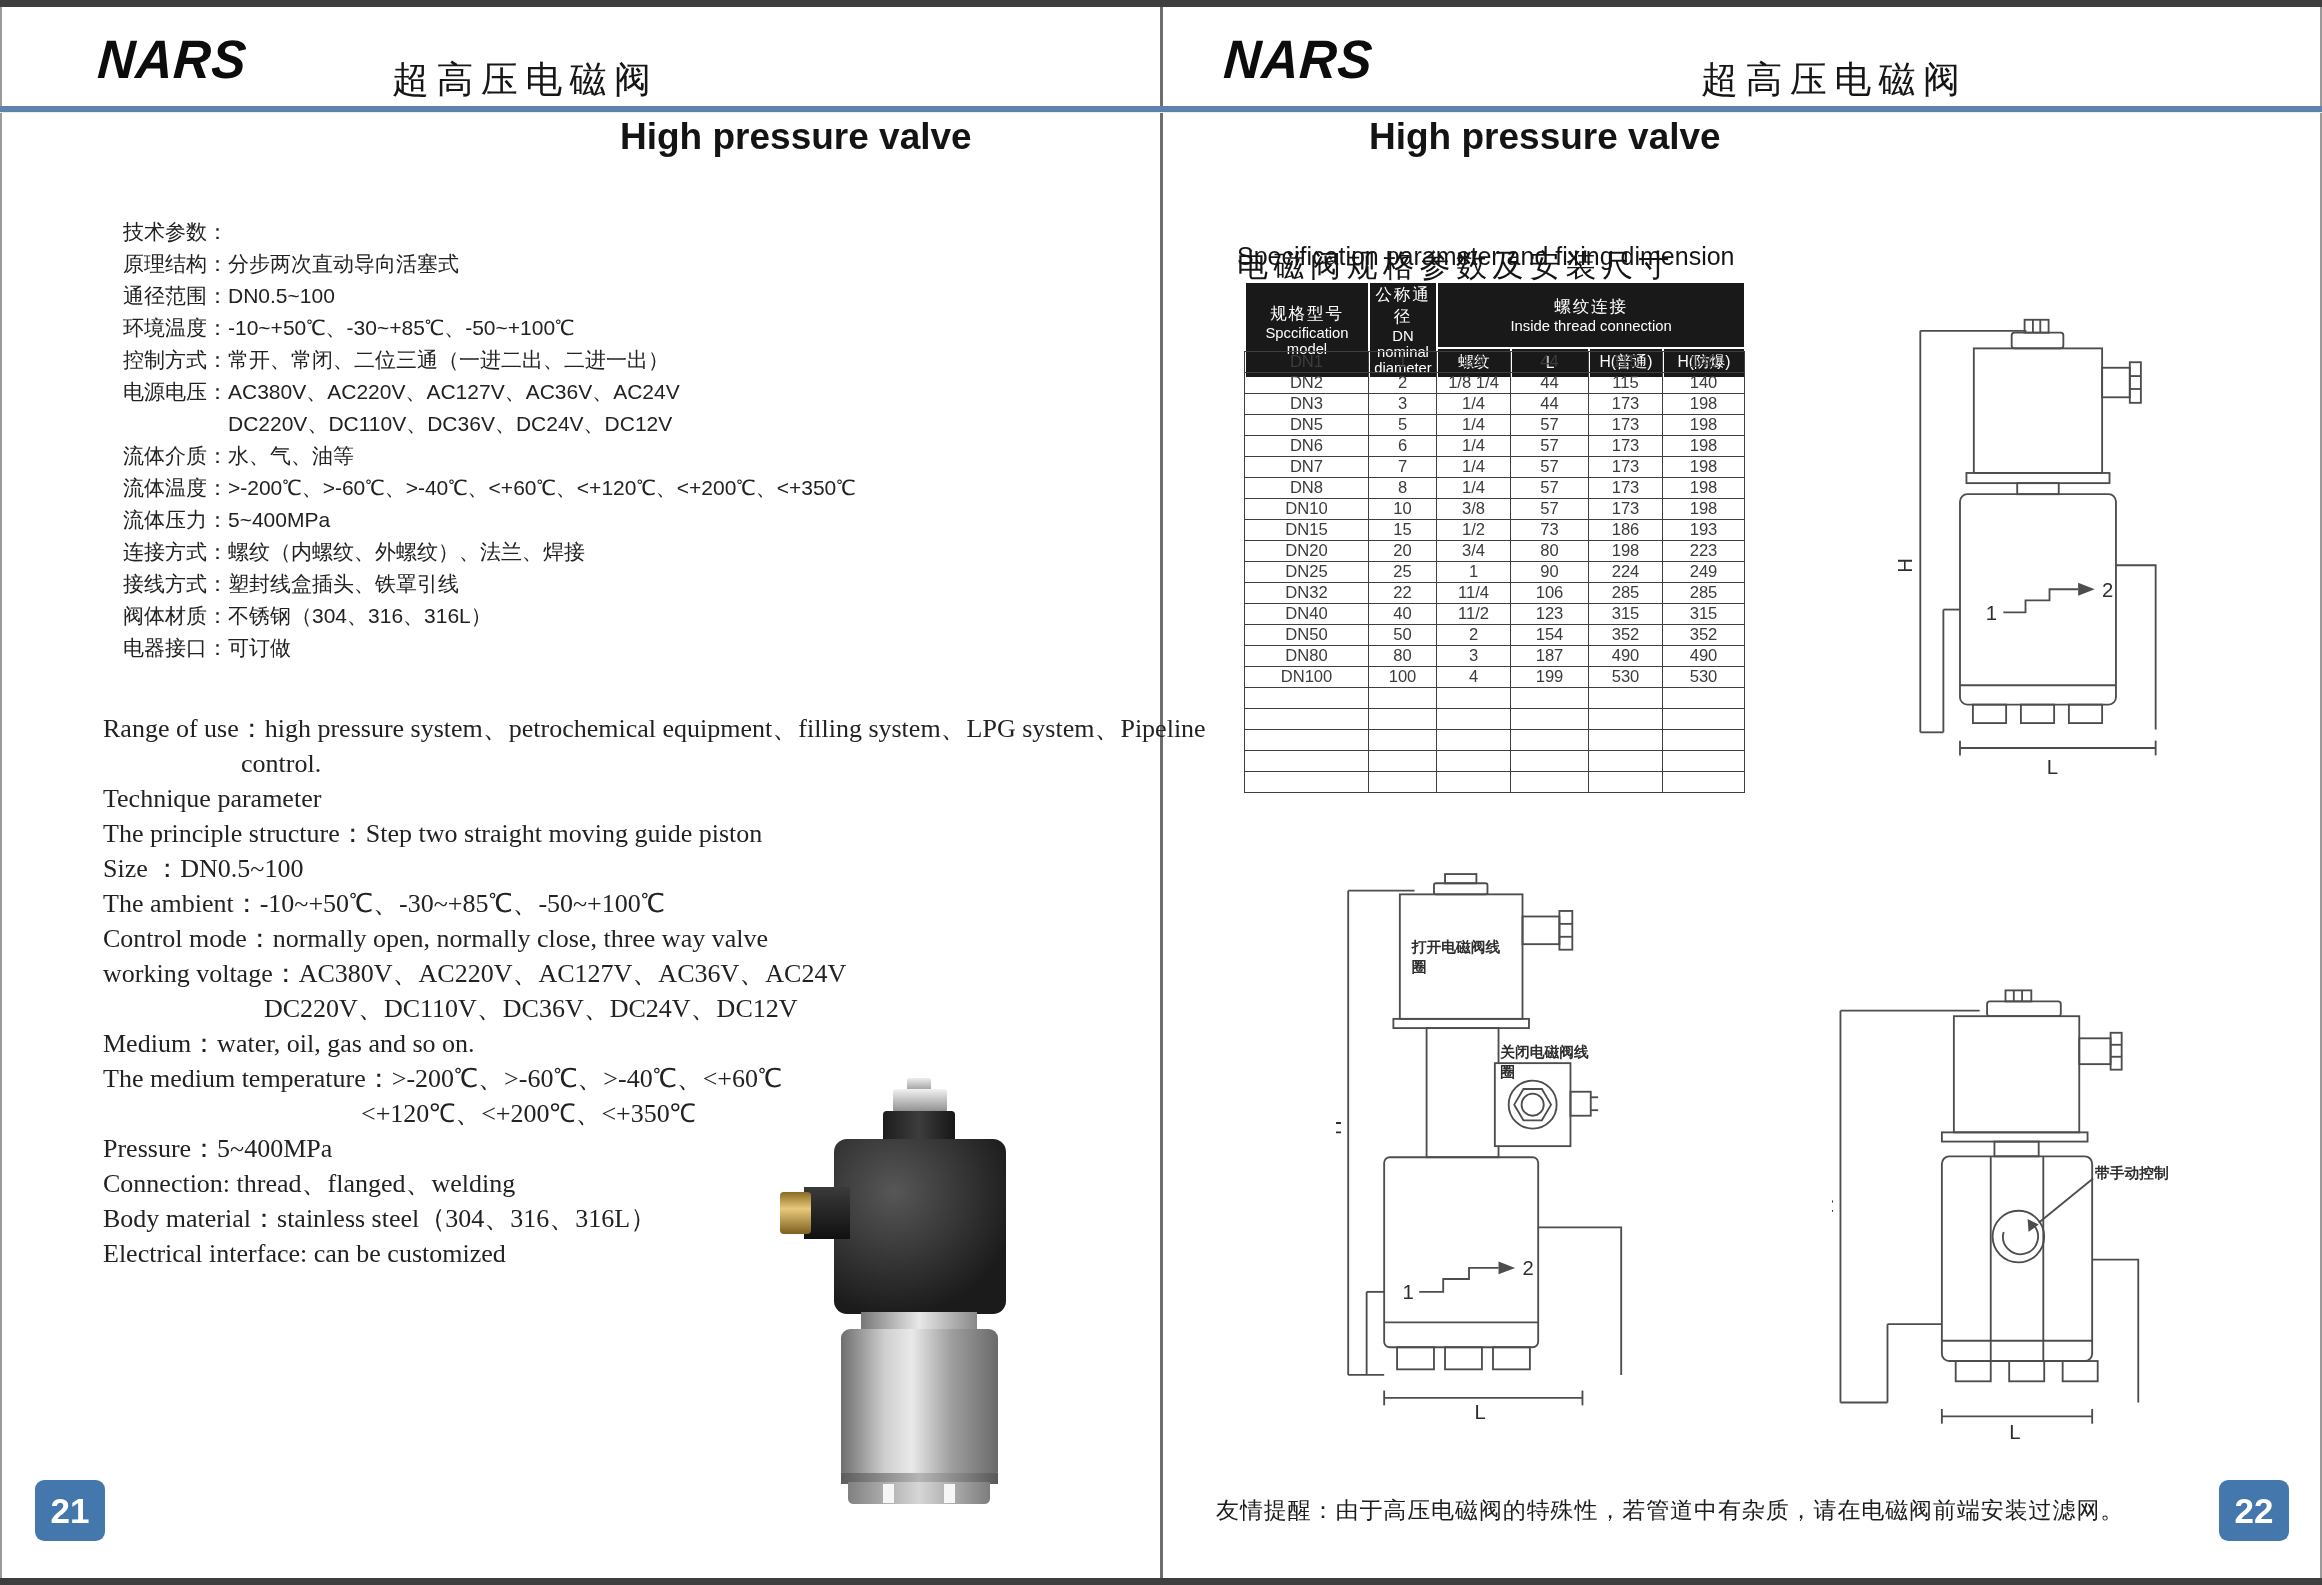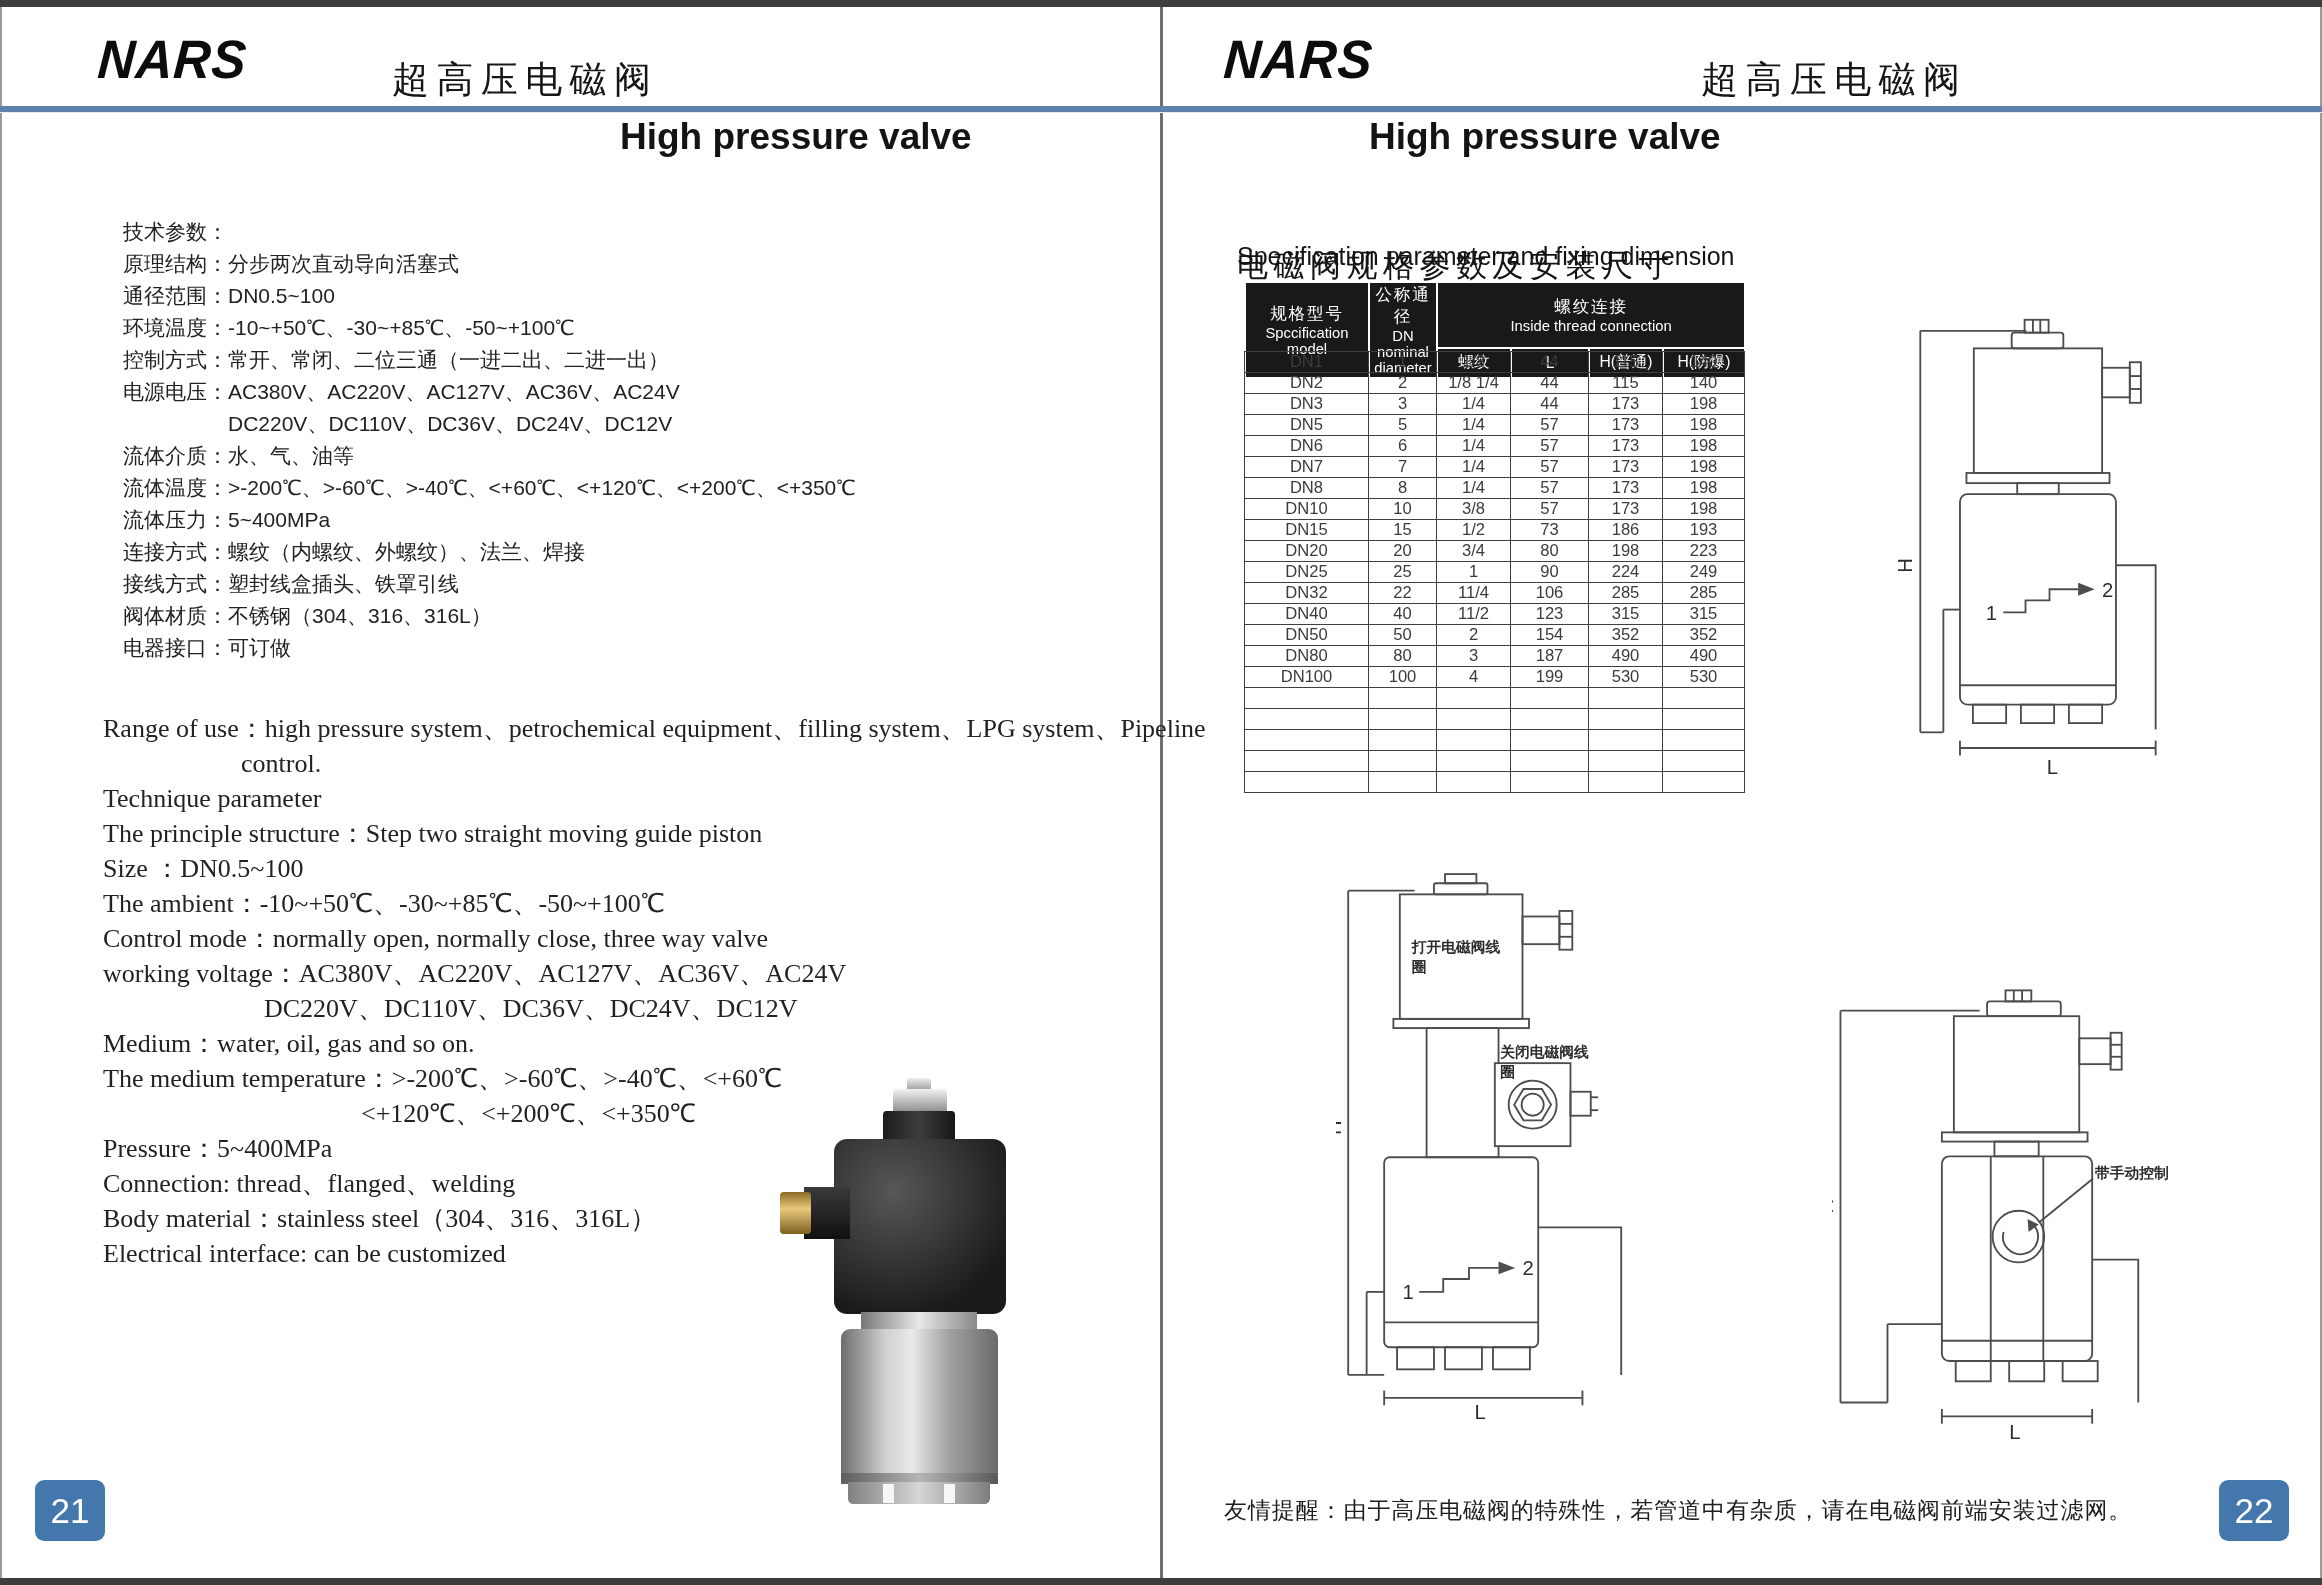--- a/index.html
+++ b/index.html
@@ -35,37 +35,37 @@
   .p-coil{left:54px;top:61px;width:172px;height:175px;background:radial-gradient(circle at 35% 30%,#575757,#1b1b1b 75%);border-radius:13px;}
   .p-conn{left:24px;top:109px;width:46px;height:52px;background:linear-gradient(#3a3a3a,#101010);}
   .p-nut{left:0;top:114px;width:31px;height:42px;background:linear-gradient(#8a6a23,#e8c97c 40%,#7d5f1f);border-radius:3.7px;}
   .p-flange{left:81px;top:234px;width:116px;height:18.5px;background:linear-gradient(90deg,#777,#e8e8e8,#888);}
   .p-body{left:61px;top:251px;width:157px;height:146px;background:linear-gradient(90deg,#6e6e6e,#cfcfcf 28%,#e9e9e9 45%,#9f9f9f 70%,#6a6a6a);border-radius:9.2px 9.2px 3.7px 3.7px;}
   .p-ring{left:61px;top:395px;width:157px;height:11px;background:linear-gradient(90deg,#5c5c5c,#b5b5b5,#585858);}
   .p-feet{left:68px;top:404px;width:142px;height:22px;background:linear-gradient(90deg,#808080,#d6d6d6,#7d7d7d);border-radius:0 0 5.5px 5.5px;}
   .p-notch1{left:103px;top:406px;width:11px;height:18.5px;background:#f6f6f6;}
   .p-notch2{left:164px;top:406px;width:11px;height:18.5px;background:#f6f6f6;}
   
-  .badge{width:70px;height:61px;background:#4478ad;border-radius:9.2px;color:#fff;font-size:35px;font-weight:normal;
+  .badge{width:70px;height:61px;background:#4478ad;border-radius:9.2px;color:#fff;font-size:35px;font-weight:bold;
          display:flex;align-items:center;justify-content:center;}
   .badge21{left:35px;top:1480px;}
   .badge22{left:2219px;top:1480px;}
   
   .sec-title{left:1237px;top:205px;font-size:31px;letter-spacing:5.5px;color:#141414;margin-top:40px;}
   .sec-sub{left:1237px;top:242px;font-size:25px;color:#141414;}
   
   .tbl-head{left:1244px;top:281px;border-collapse:collapse;table-layout:fixed;width:499px;}
   .tbl-head td{background:#191919;color:#fff;text-align:center;vertical-align:middle;border:2.8px solid #fff;padding:0.9px 0;}
   .tbl-head .cn{font-size:16.6px;letter-spacing:1.8px;}
   .tbl-head .en{font-size:14.8px;letter-spacing:0;}
   .tbl-head .sub-row td{height:26px;font-size:15.7px;}
   .tbl-body{left:1244px;top:351px;border-collapse:collapse;table-layout:fixed;width:499px;border:1.8px solid #3f3f3f;}
   .tbl-body td{border:0.9px solid #3f3f3f;height:20px;font-size:16.6px;color:#3c3c3c;text-align:center;padding:0;white-space:nowrap;}
   
-  .note{left:1216px;top:1495px;font-size:23px;color:#1d1d1d;letter-spacing:0.9px;margin-left:8px;}
+  .note{left:1216px;top:1495px;font-size:23px;color:#1d1d1d;letter-spacing:0.9px;}
   
   svg{position:absolute;}
   .draw line,.draw polyline,.draw rect,.draw path,.draw circle,.draw polygon.open{stroke:#4d4d4d;stroke-width:2;fill:none;}
   .draw polygon.fill{fill:#4d4d4d;stroke:none;}
   .draw rect.wf{fill:#fff;}
   .draw text{fill:#2e2e2e;font-family:"Liberation Sans",sans-serif;}
   .dimtxt{font-size:22px;}
   .lbl{font-size:16px;font-weight:bold;}
 </style>
 </head>

